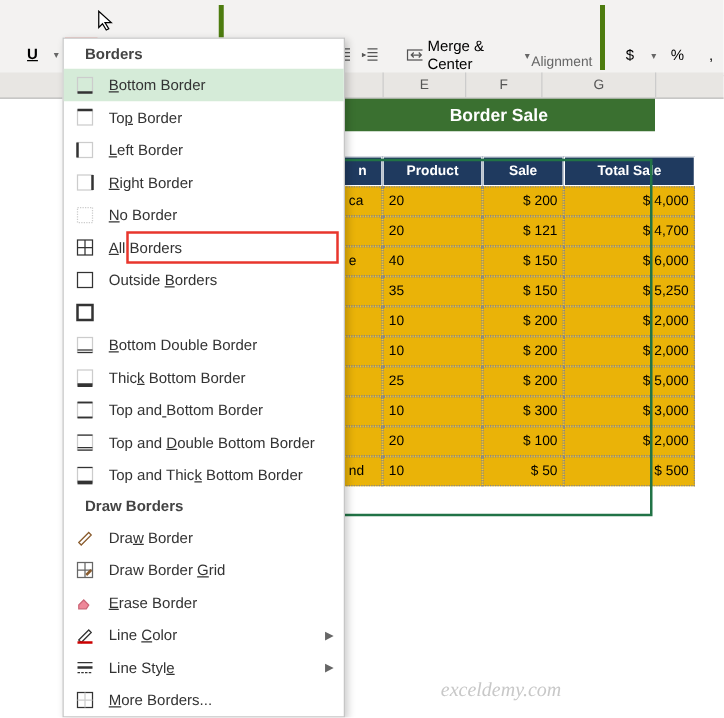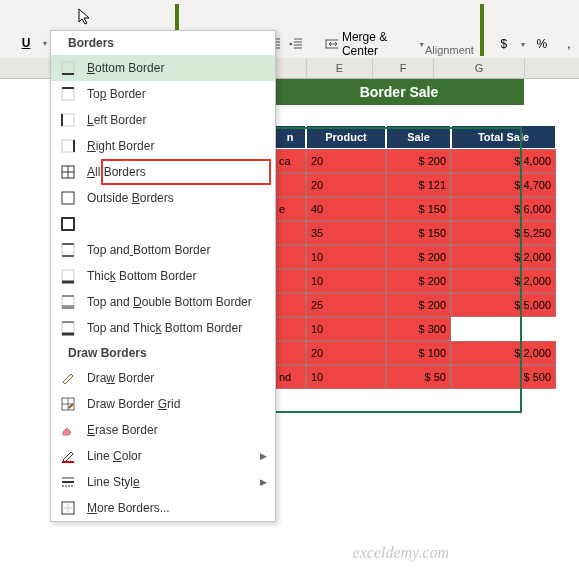--- a/index.html
+++ b/index.html
@@ -19,21 +19,21 @@
 .dd-ico{width:18px;height:18px;flex-shrink:0;display:flex;align-items:center;justify-content:center}
 .dd-label{font-size:12px;color:#333}
 .dd-label u{text-decoration:underline}
 .dd-arrow{margin-left:auto;color:#666;font-size:9px}
 .sheet{position:absolute;top:58px;left:0;right:0}
 .colhdr{display:flex;height:20px;background:#e8e6e3;border-bottom:1px solid #bbb}
 .colhdr div{border-right:1px solid #ccc;display:flex;align-items:center;justify-content:center;color:#555;font-size:11px}
 .title-row{height:26px;background:#3a7030;color:#fff;display:flex;align-items:center;justify-content:center;font-weight:bold;font-size:14px}
 .tbl{display:flex;flex-direction:column}
 .trow{display:flex;height:24px}
-.tcell{border:1px dotted #888;display:flex;align-items:center;padding:0 4px;font-size:11px;background:#ef4444}
+.tcell{border:1px dotted #888;display:flex;align-items:center;padding:0 4px;font-size:11px;background:#eab308}
 .hdrcell{background:#1f3a5f;color:#fff;font-weight:bold;justify-content:center;border:1px solid #fff}
 .selbox{position:absolute;border:2px solid #217346;pointer-events:none}
 .watermark{position:absolute;bottom:12px;right:130px;color:#c8c8c8;font-style:italic;font-size:16px;font-family:Georgia,serif}
 svg{display:block}
 .cursor{position:absolute;top:8px;left:78px;z-index:20;pointer-events:none}
 </style>
 </head>
 <body>
 
 <div class="ribbon">
@@ -194,20 +194,21 @@
           <div class="tcell" style="width:22px"></div>
           <div class="tcell" style="width:70px">25</div>
           <div class="tcell" style="width:55px;justify-content:flex-end">$   200</div>
           <div class="tcell" style="width:95px;justify-content:flex-end">$        5,000</div>
         </div>
         <div class="trow">
           <div style="width:274px"></div>
           <div class="tcell" style="width:22px"></div>
           <div class="tcell" style="width:70px">10</div>
           <div class="tcell" style="width:55px;justify-content:flex-end">$   300</div>
+          <div class="tcell" style="width:95px;justify-content:flex-end">$        3,000</div>
         </div>
         <div class="trow">
           <div style="width:274px"></div>
           <div class="tcell" style="width:22px"></div>
           <div class="tcell" style="width:70px">20</div>
           <div class="tcell" style="width:55px;justify-content:flex-end">$   100</div>
           <div class="tcell" style="width:95px;justify-content:flex-end">$        2,000</div>
         </div>
         <div class="trow">
           <div style="width:274px"></div>
@@ -253,20 +254,28 @@
       </div>
       <div class="dd-item">
         <span class="dd-ico">
           <svg width="16" height="16">
             <rect x="2" y="2" width="12" height="12" fill="none" stroke="#ccc"></rect>
             <line x1="14" y1="2" x2="14" y2="14" stroke="#333" stroke-width="2"></line>
           </svg>
         </span>
         <span class="dd-label"><u>R</u>ight Border</span>
       </div>
+      <div class="dd-item">
+        <span class="dd-ico">
+          <svg width="16" height="16">
+            <rect x="2" y="2" width="12" height="12" fill="none" stroke="#ccc" stroke-dasharray="1,1"></rect>
+          </svg>
+        </span>
+        <span class="dd-label"><u>N</u>o Border</span>
+      </div>
       <div class="dd-item redhl">
         <span class="dd-ico">
           <svg width="16" height="16">
             <rect x="2" y="2" width="12" height="12" fill="none" stroke="#333"></rect>
             <line x1="8" y1="2" x2="8" y2="14" stroke="#333"></line>
             <line x1="2" y1="8" x2="14" y2="8" stroke="#333"></line>
           </svg>
         </span>
         <span class="dd-label"><u>A</u>ll Borders</span>
       </div>
@@ -282,34 +291,44 @@
         <span class="dd-ico">
           <svg width="16" height="16">
             <rect x="2" y="2" width="12" height="12" fill="none" stroke="#333" stroke-width="2"></rect>
           </svg>
         </span>
       </div>
       <div class="dd-item">
         <span class="dd-ico">
           <svg width="16" height="16">
             <rect x="2" y="2" width="12" height="12" fill="none" stroke="#ccc"></rect>
+            <line x1="2" y1="12" x2="14" y2="12" stroke="#333"></line>
+            <line x1="2" y1="14" x2="14" y2="14" stroke="#333"></line>
+          </svg>
+        </span>
+        <span class="dd-label"><u>B</u>ottom Double Border</span>
+      </div>
+      <div class="dd-item">
+        <span class="dd-ico">
+          <svg width="16" height="16">
+            <rect x="2" y="2" width="12" height="12" fill="none" stroke="#ccc"></rect>
+            <line x1="2" y1="14" x2="14" y2="14" stroke="#333" stroke-width="3"></line>
+          </svg>
+        </span>
+        <span class="dd-label">Thic<u>k</u> Bottom Border</span>
+      </div>
+      <div class="dd-item">
+        <span class="dd-ico">
+          <svg width="16" height="16">
+            <rect x="2" y="2" width="12" height="12" fill="none" stroke="#ccc"></rect>
             <line x1="2" y1="2" x2="14" y2="2" stroke="#333" stroke-width="1.5"></line>
             <line x1="2" y1="14" x2="14" y2="14" stroke="#333" stroke-width="1.5"></line>
           </svg>
         </span>
         <span class="dd-label">Top and<u> </u>Bottom Border</span>
-      </div>
-      <div class="dd-item">
-        <span class="dd-ico">
-          <svg width="16" height="16">
-            <rect x="2" y="2" width="12" height="12" fill="none" stroke="#ccc"></rect>
-            <line x1="2" y1="14" x2="14" y2="14" stroke="#333" stroke-width="3"></line>
-          </svg>
-        </span>
-        <span class="dd-label">Thic<u>k</u> Bottom Border</span>
       </div>
       <div class="dd-item">
         <span class="dd-ico">
           <svg width="16" height="16">
             <rect x="2" y="2" width="12" height="12" fill="none" stroke="#ccc"></rect>
             <line x1="2" y1="2" x2="14" y2="2" stroke="#333"></line>
             <line x1="2" y1="12" x2="14" y2="12" stroke="#333"></line>
             <line x1="2" y1="14" x2="14" y2="14" stroke="#333"></line>
           </svg>
         </span>

